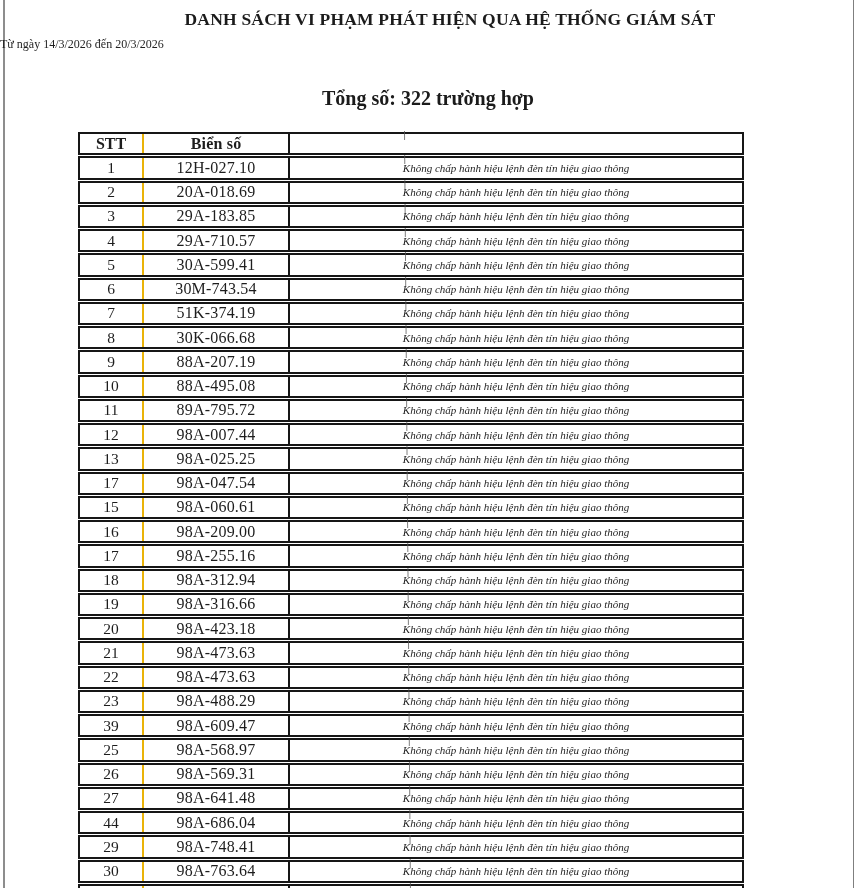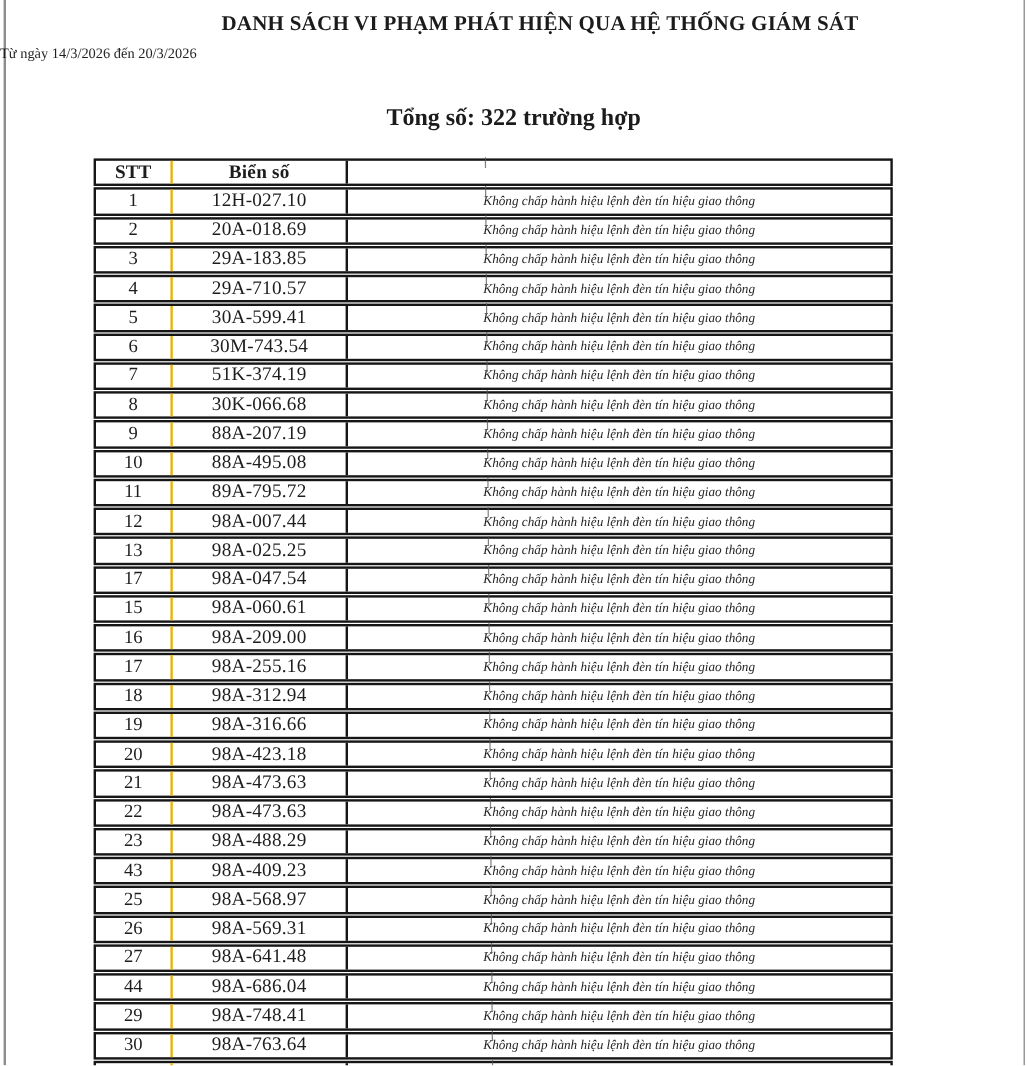--- a/index.html
+++ b/index.html
@@ -254,22 +254,22 @@
     <div class="t-cell c-viol">Không chấp hành hiệu lệnh đèn tín hiệu giao thông</div>
   </div>
 
   <div class="t-row">
     <div class="t-cell c-stt">23</div>
     <div class="t-cell c-plate">98A-488.29</div>
     <div class="t-cell c-viol">Không chấp hành hiệu lệnh đèn tín hiệu giao thông</div>
   </div>
 
   <div class="t-row">
-    <div class="t-cell c-stt">43</div>
-    <div class="t-cell c-plate">98A-409.23</div>
+    <div class="t-cell c-stt">39</div>
+    <div class="t-cell c-plate">98A-609.47</div>
     <div class="t-cell c-viol">Không chấp hành hiệu lệnh đèn tín hiệu giao thông</div>
   </div>
 
   <div class="t-row">
     <div class="t-cell c-stt">25</div>
     <div class="t-cell c-plate">98A-568.97</div>
     <div class="t-cell c-viol">Không chấp hành hiệu lệnh đèn tín hiệu giao thông</div>
   </div>
 
   <div class="t-row">

